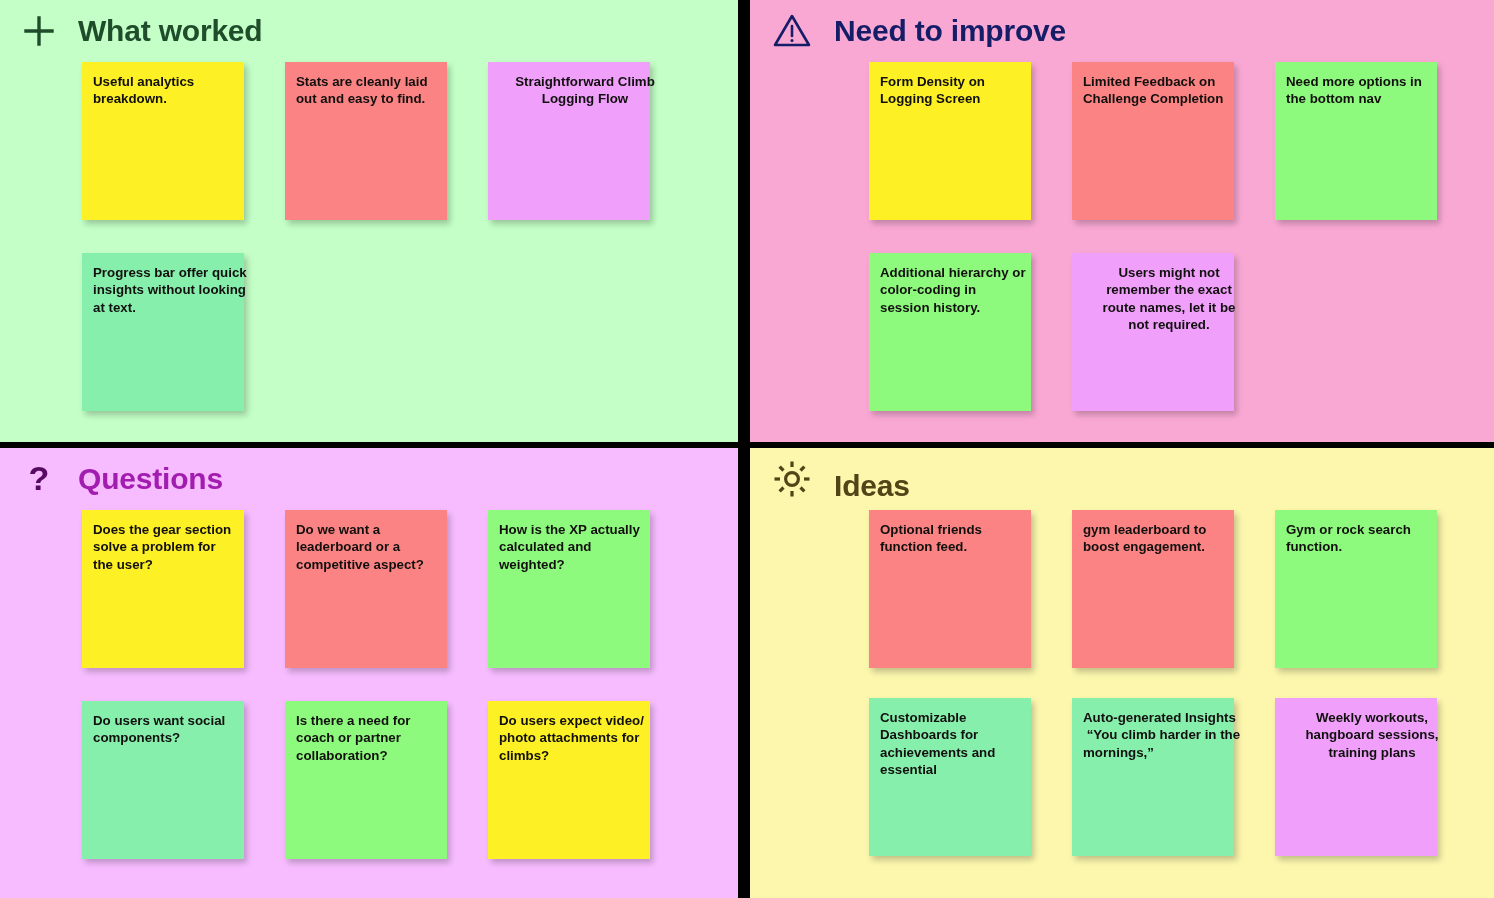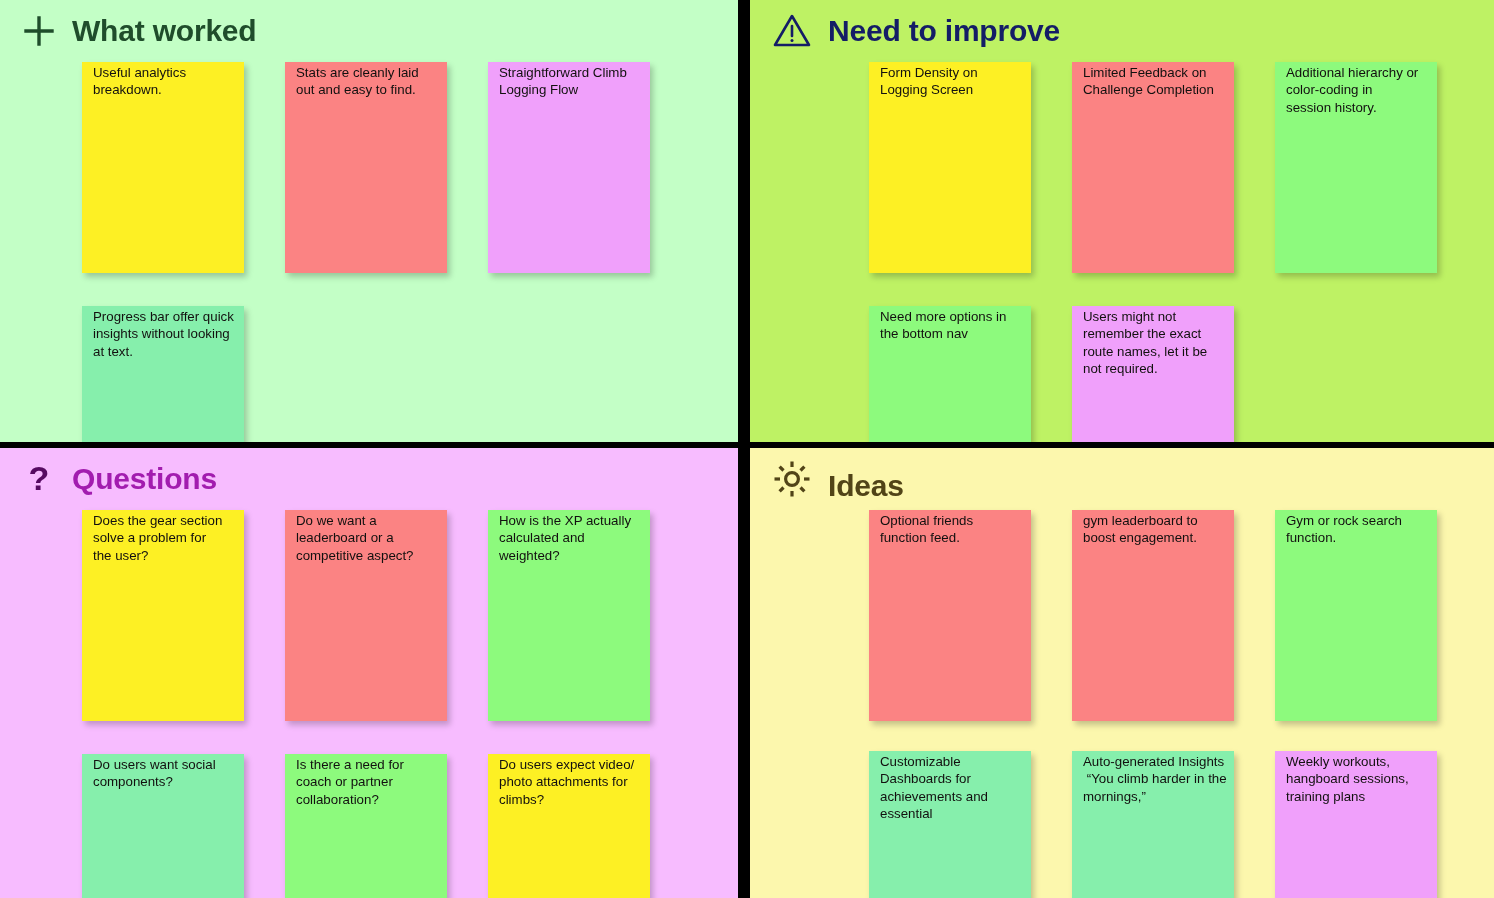--- a/index.html
+++ b/index.html
@@ -11,26 +11,26 @@
   .board{
     position:relative;width:1494px;height:898px;
     display:grid;
     grid-template-columns:738px 744px;
     grid-template-rows:442px 450px;
     column-gap:12px;row-gap:6px;
     background:#000;
   }
   .quadrant{position:relative;overflow:hidden;}
   .q-worked{background:#c3ffc6;}
-  .q-improve{background:#bef264;}
+  .q-improve{background:#f9a8d4;}
   .q-questions{background:#f7bcff;}
   .q-ideas{background:#fcf7ad;}
 
   .q-header{
-    display:flex;align-items:center;gap:16px;
+    display:flex;align-items:center;gap:22px;
     padding:10px 0 0 22px;height:52px;box-sizing:border-box;
   }
   .q-title{
     font-size:30px;font-weight:bold;letter-spacing:-0.2px;line-height:1;
   }
   .q-worked .q-title{color:#1f4d2b;}
   .q-improve .q-title{color:#141d66;}
   .q-questions .q-title{color:#a21caf;}
   .q-ideas .q-title{color:#514417;margin-top:13px;}
 
@@ -41,36 +41,37 @@
     display:grid;
     grid-template-columns:repeat(3,162px);
     column-gap:41px;row-gap:33px;
     padding-left:82px;padding-top:10px;
     align-content:start;
   }
   .q-improve .notes,.q-ideas .notes{padding-left:83px;margin-left:36px;}
   .q-ideas .notes{row-gap:30px;}
 
   .note{
-    width:162px;height:211px;
+    width:162px;height:158px;
     box-sizing:border-box;
-    padding:2px 9px 8px 11px;
+    padding:11px 9px 8px 11px;
     box-shadow:3px 4px 6px rgba(0,0,0,0.22);
     position:relative;
+    font-weight:bold;
   }
   .note-text{
     font-size:13.3px;line-height:1.30;color:#12100f;
     white-space:pre-wrap;
     width:172px;
   }
   .note.empty{box-shadow:none;background:transparent;}
 
   .c-yellow{background:#fdf024;}
   .c-salmon{background:#fb8383;}
-  .c-magenta{background:#f0a0fb;}
+  .c-magenta{background:#f0a0fb;text-align:center;}
   .c-cyan{background:#86efac;}
   .c-green{background:#8dfa7d;}
   .c-none{background:transparent;}
 </style>
 </head>
 <body>
 
 <div class="board">
 
   <section class="quadrant q-worked">
@@ -118,27 +119,27 @@
     <div class="notes">
       <div class="note c-yellow">
         <div class="note-text">Form Density on
 Logging Screen</div>
       </div>
       <div class="note c-salmon">
         <div class="note-text">Limited Feedback on
 Challenge Completion</div>
       </div>
       <div class="note c-green">
+        <div class="note-text">Need more options in
+the bottom nav</div>
+      </div>
+      <div class="note c-green">
         <div class="note-text">Additional hierarchy or
 color-coding in
 session history.</div>
-      </div>
-      <div class="note c-green">
-        <div class="note-text">Need more options in
-the bottom nav</div>
       </div>
       <div class="note c-magenta">
         <div class="note-text">Users might not
 remember the exact
 route names, let it be
 not required.</div>
       </div>
       <div class="note empty c-none"></div>
     </div>
   </section>

